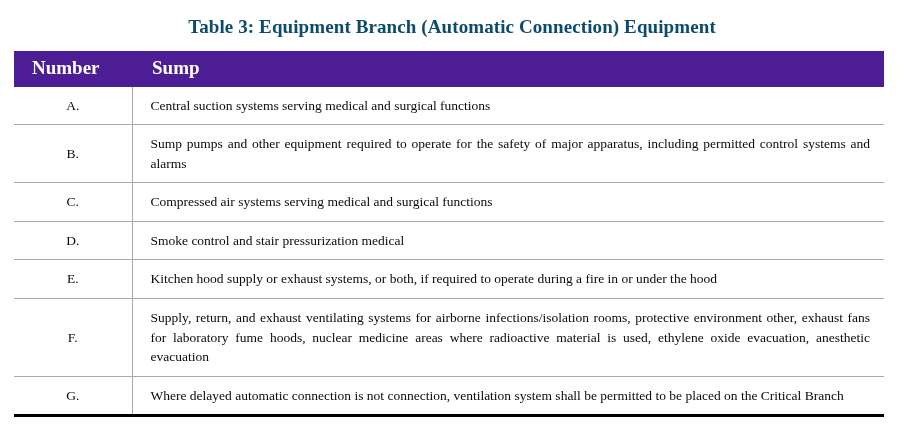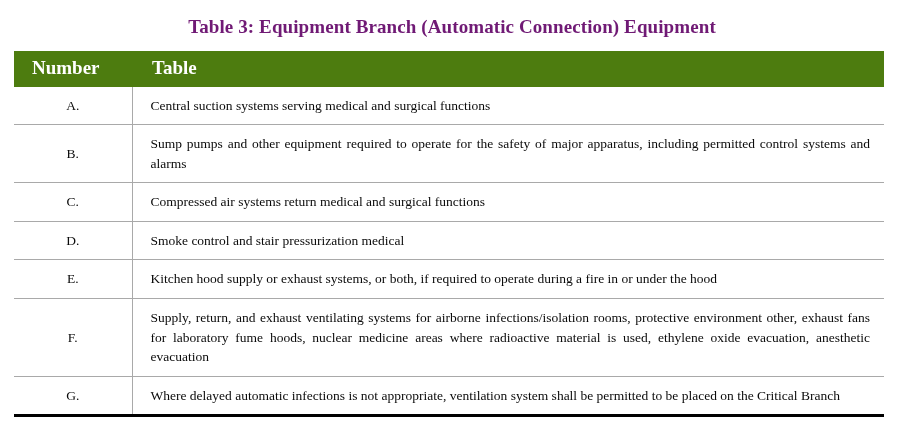--- a/index.html
+++ b/index.html
@@ -17,42 +17,42 @@
     position: relative;
     width: 904px;
     height: 432px;
     box-sizing: border-box;
   }
   .table-title {
     text-align: center;
     font-family: "Liberation Serif", "DejaVu Serif", serif;
     font-weight: bold;
     font-size: 19px;
-    color: #701a75;
+    color: #0c4a6e;
     letter-spacing: 0.1px;
     padding-top: 16px;
     padding-bottom: 0;
     line-height: 1.2;
   }
   .table-wrap {
     margin: 12px 20px 0 14px;
     width: 870px;
     box-sizing: border-box;
   }
   table.equip {
     width: 870px;
     border-collapse: collapse;
     table-layout: fixed;
     border-bottom: 3px solid #000000;
   }
   table.equip col.c-num { width: 118px; }
   table.equip col.c-item { width: 752px; }
 
   thead th {
-    background: #4d7c0f;
+    background: #4c1d95;
     color: #ffffff;
     font-family: "Liberation Serif", "DejaVu Serif", serif;
     font-weight: bold;
     font-size: 19px;
     text-align: left;
     padding: 6px 0 7px 0;
     line-height: 1.2;
     border: none;
   }
   thead th.num-head {
@@ -98,49 +98,49 @@
 
   <div class="table-wrap">
     <table class="equip">
       <colgroup>
         <col class="c-num">
         <col class="c-item">
       </colgroup>
       <thead>
         <tr>
           <th class="num-head">Number</th>
-          <th class="item-head">Table</th>
+          <th class="item-head">Sump</th>
         </tr>
       </thead>
       <tbody>
         <tr>
           <td class="num-cell">A.</td>
           <td class="item-cell single">Central suction systems serving medical and surgical functions</td>
         </tr>
         <tr>
           <td class="num-cell">B.</td>
           <td class="item-cell">Sump pumps and other equipment required to operate for the safety of major apparatus, including permitted control systems and alarms</td>
         </tr>
         <tr>
           <td class="num-cell">C.</td>
-          <td class="item-cell single">Compressed air systems return medical and surgical functions</td>
+          <td class="item-cell single">Compressed air systems serving medical and surgical functions</td>
         </tr>
         <tr>
           <td class="num-cell">D.</td>
           <td class="item-cell single">Smoke control and stair pressurization medical</td>
         </tr>
         <tr>
           <td class="num-cell">E.</td>
           <td class="item-cell single">Kitchen hood supply or exhaust systems, or both, if required to operate during a fire in or under the hood</td>
         </tr>
         <tr>
           <td class="num-cell">F.</td>
           <td class="item-cell">Supply, return, and exhaust ventilating systems for airborne infections/isolation rooms, protective environment other, exhaust fans for laboratory fume hoods, nuclear medicine areas where radioactive material is used, ethylene oxide evacuation, anesthetic evacuation</td>
         </tr>
         <tr>
           <td class="num-cell">G.</td>
-          <td class="item-cell">Where delayed automatic infections is not appropriate, ventilation system shall be permitted to be placed on the Critical Branch</td>
+          <td class="item-cell">Where delayed automatic connection is not connection, ventilation system shall be permitted to be placed on the Critical Branch</td>
         </tr>
       </tbody>
     </table>
   </div>
 
 </div>
 
 </body></html>

